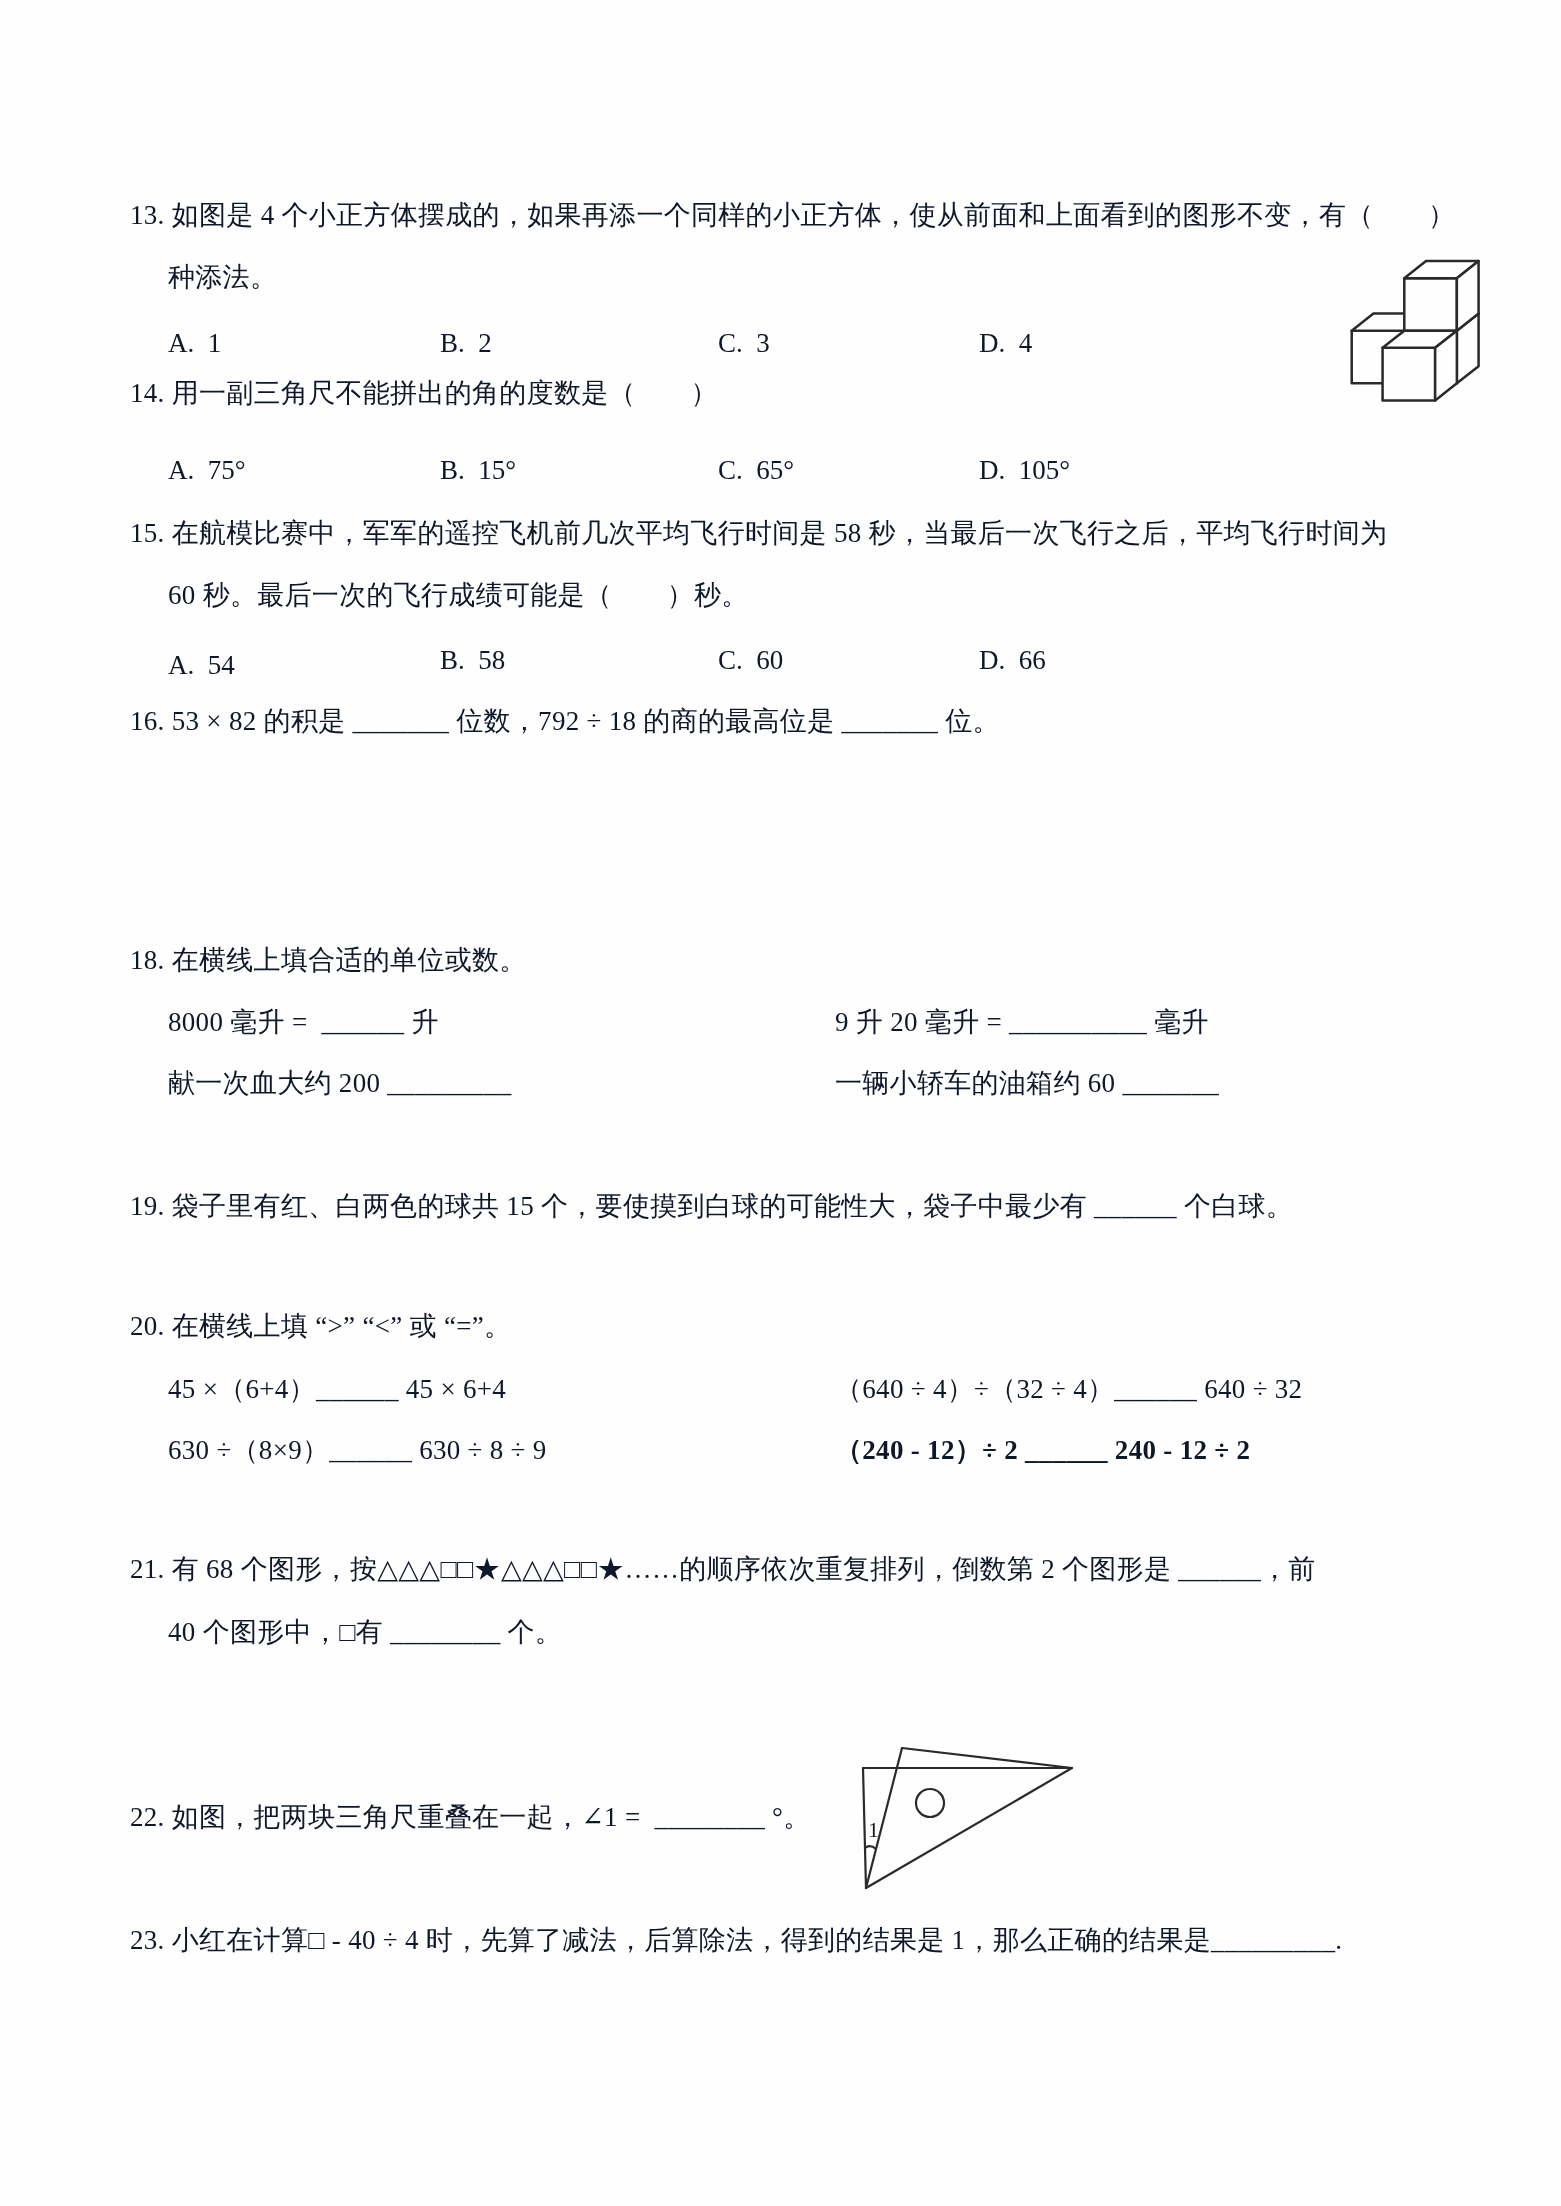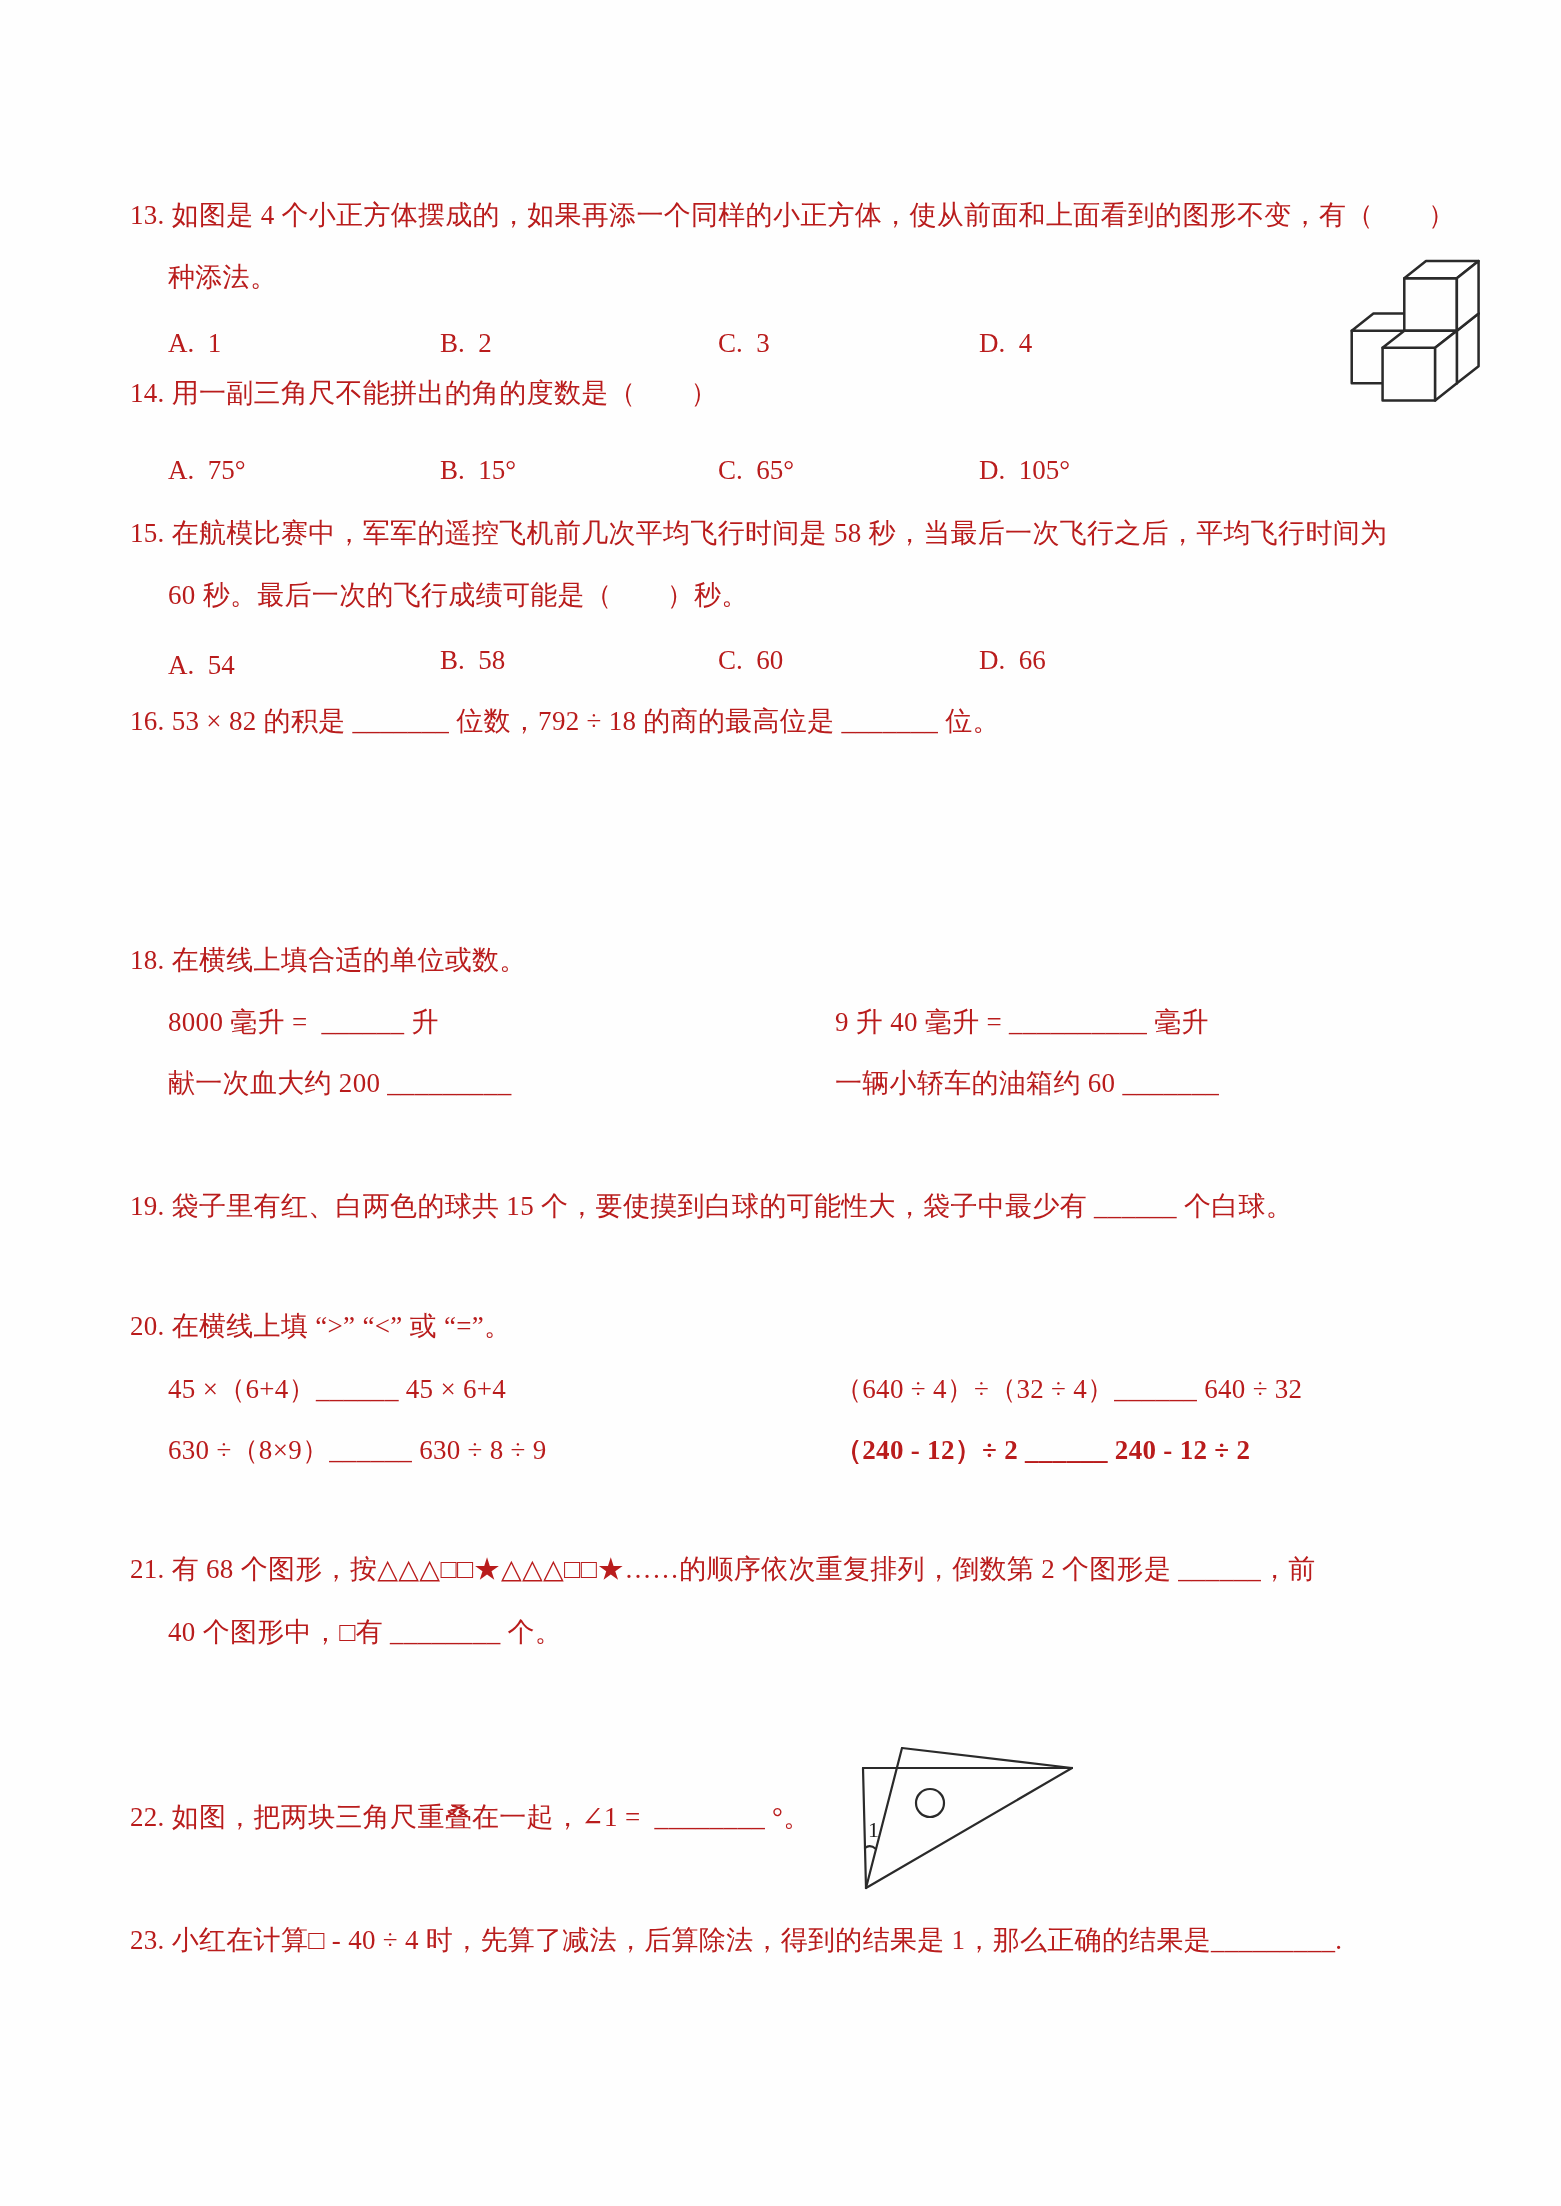--- a/index.html
+++ b/index.html
@@ -3,21 +3,21 @@
 <meta charset="utf-8">
 <style>
   html,body { margin:0; padding:0; background:#e8e8e8; }
   .page {
     position:relative;
     width:1561px; height:2206px;
     margin:0 auto;
     background:#fefefe;
     font-family:"Liberation Serif","DejaVu Serif",serif;
     font-size:27px;
-    color:#b91c1c;
+    color:#0f172a;
     overflow:hidden;
   }
   .line {
     position:absolute;
     white-space:pre;
     line-height:34px;
     letter-spacing:0.3px;
   }
   .opt {
     position:absolute;
@@ -87,21 +87,21 @@
     <span class="opt" style="left:440px; top:643px;">B.  58</span>
     <span class="opt" style="left:718px; top:643px;">C.  60</span>
     <span class="opt" style="left:979px; top:643px;">D.  66</span>
   </div>
 
   <div class="line" style="left:130px; top:704px;">16. 53 × 82 的积是 _______ 位数，792 ÷ 18 的商的最高位是 _______ 位。</div>
 
 
   <div class="line" style="left:130px; top:943px;">18. 在横线上填合适的单位或数。</div>
   <div class="line" style="left:168px; top:1005px;">8000 毫升 =  ______ 升</div>
-  <div class="line" style="left:835px; top:1005px;">9 升 40 毫升 = __________ 毫升</div>
+  <div class="line" style="left:835px; top:1005px;">9 升 20 毫升 = __________ 毫升</div>
   <div class="line" style="left:168px; top:1066px;">献一次血大约 200 _________</div>
   <div class="line" style="left:835px; top:1066px;">一辆小轿车的油箱约 60 _______</div>
 
   <div class="line" style="left:130px; top:1189px;">19. 袋子里有红、白两色的球共 15 个，要使摸到白球的可能性大，袋子中最少有 ______ 个白球。</div>
 
   <div class="line" style="left:130px; top:1309px;">20. 在横线上填 “&gt;” “&lt;” 或 “=”。</div>
   <div class="line" style="left:168px; top:1372px;">45 ×（6+4）______ 45 × 6+4</div>
   <div class="line" style="left:835px; top:1372px;">（640 ÷ 4）÷（32 ÷ 4）______ 640 ÷ 32</div>
   <div class="line" style="left:168px; top:1433px;">630 ÷（8×9）______ 630 ÷ 8 ÷ 9</div>
   <div class="line" style="left:835px; top:1433px;font-weight:bold;">（240 - 12）÷ 2 ______ 240 - 12 ÷ 2</div>

